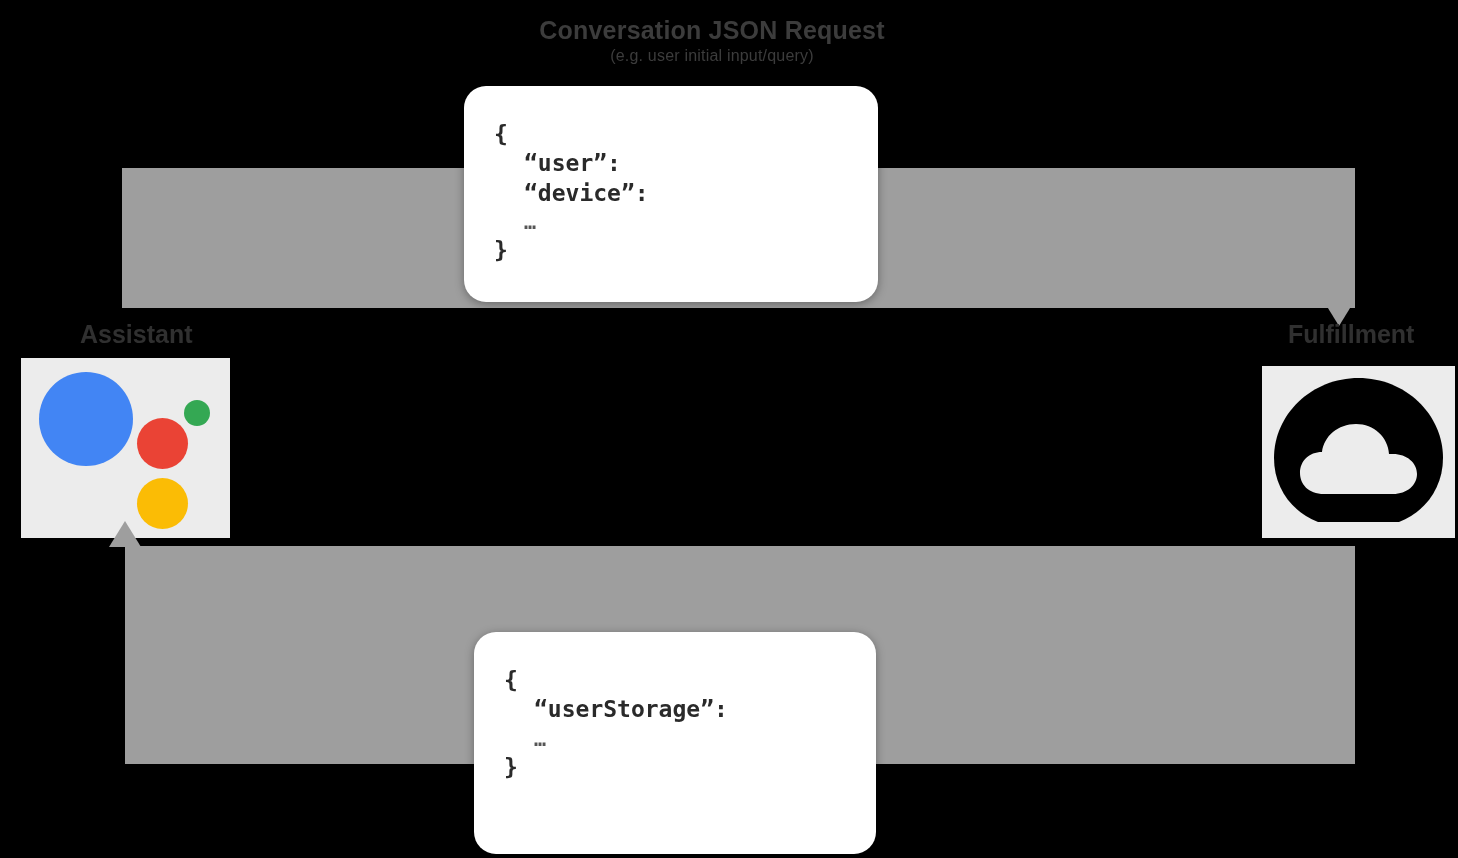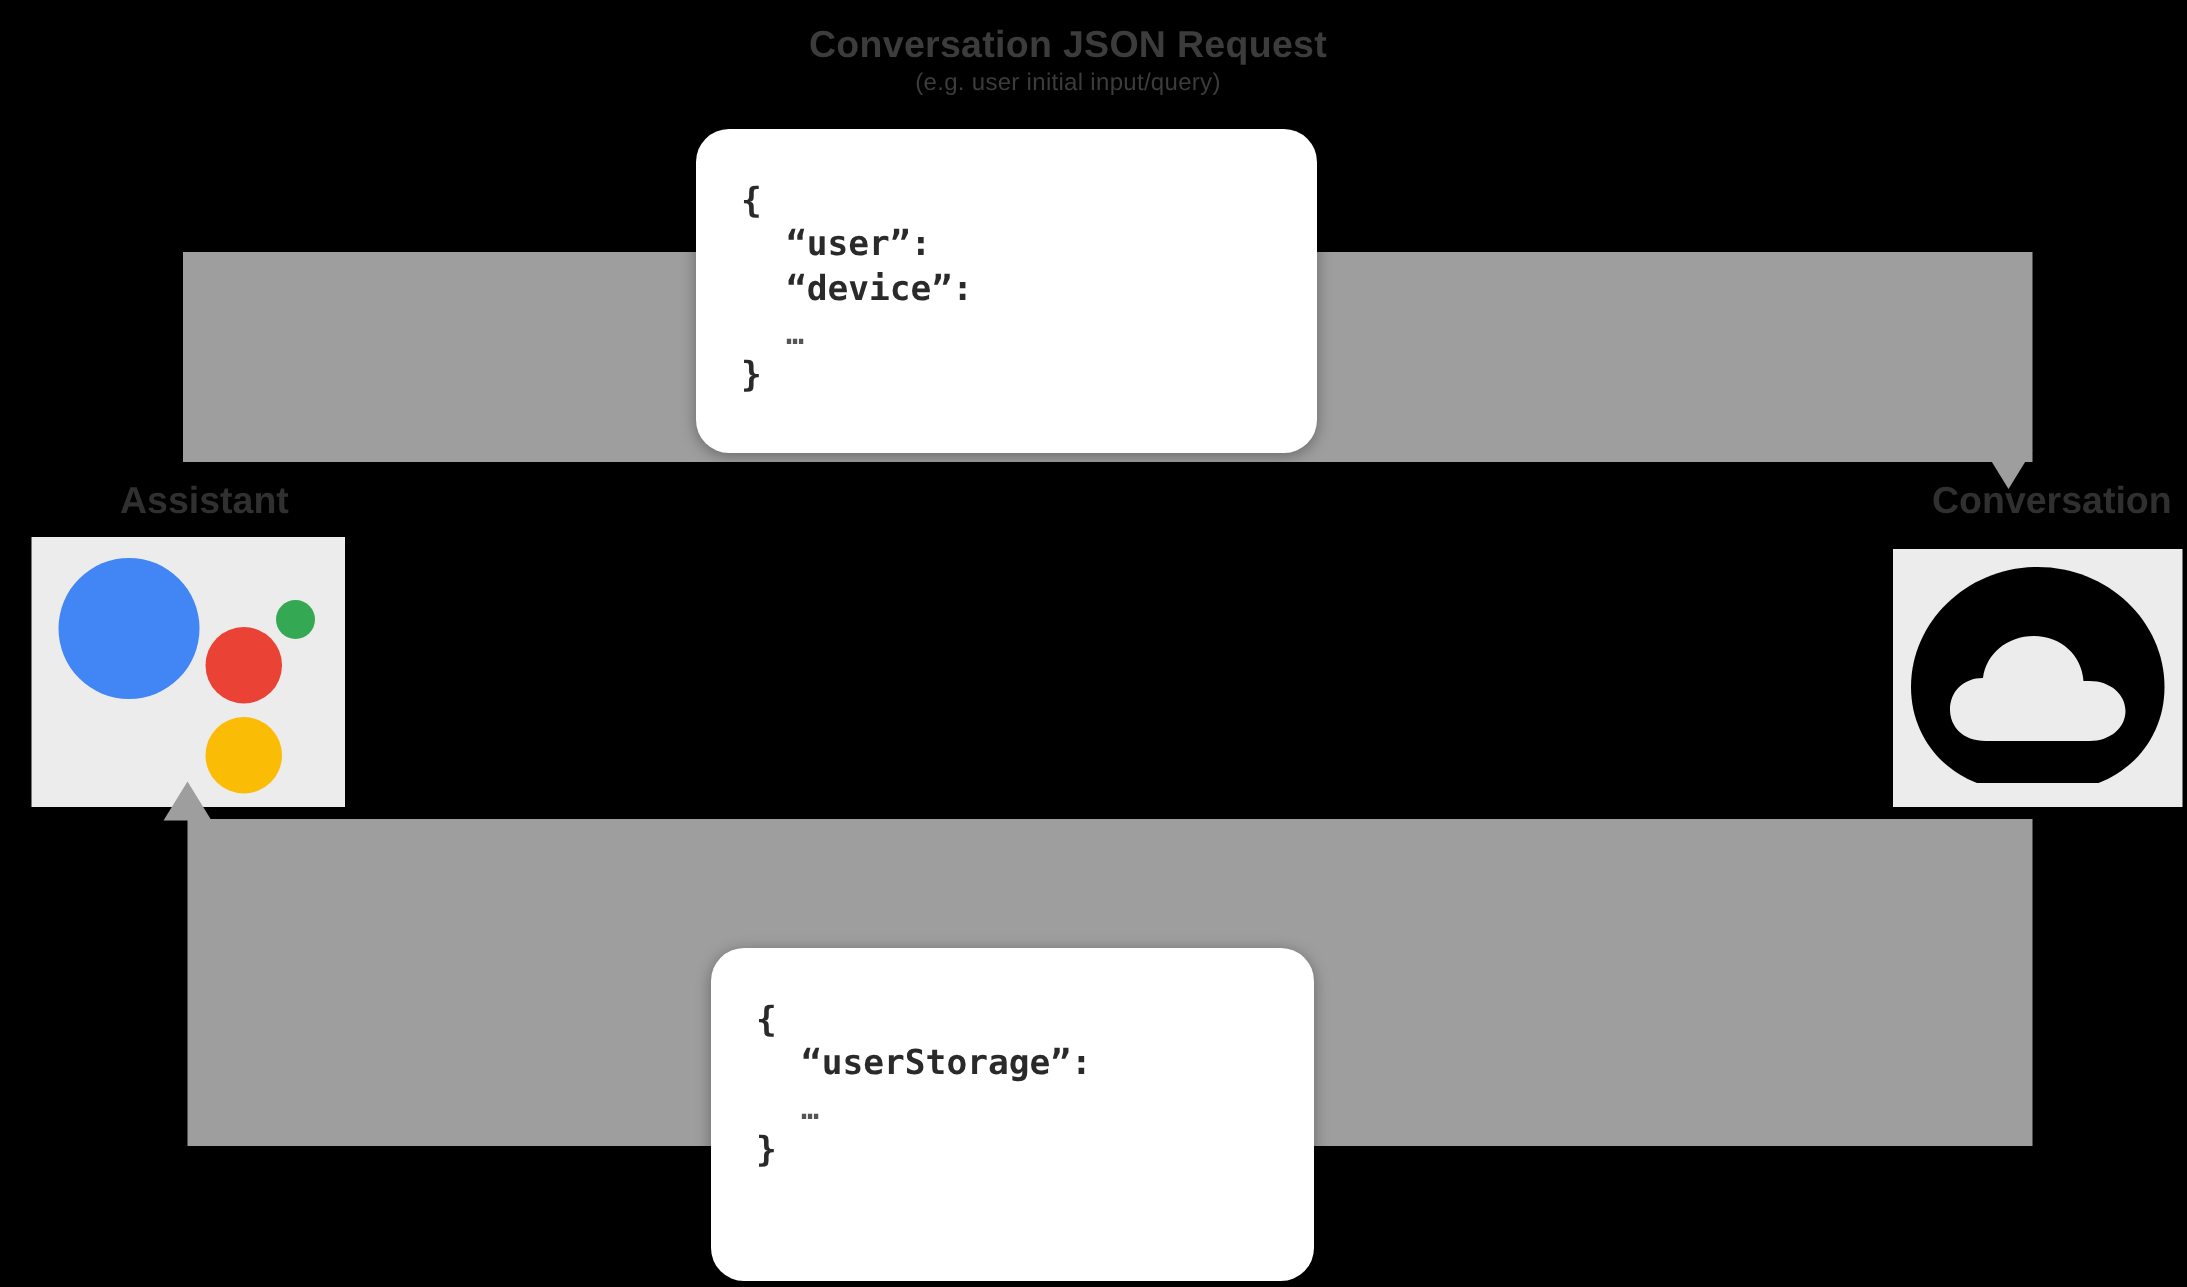--- a/index.html
+++ b/index.html
@@ -119,21 +119,21 @@
   <div class="json-card" style="left:464px; top:86px; width:414px; height:216px;">
     <div class="line">{</div>
     <div class="line indent">“user”:</div>
     <div class="line indent">“device”:</div>
     <div class="line ellipsis">…</div>
     <div class="line">}</div>
   </div>
 
   <div class="endpoint-label" style="left:58px; top:320px;margin-left:22px;">Assistant</div>
 
-  <div class="endpoint-label" style="left:1288px; top:320px;">Conversation</div>
+  <div class="endpoint-label" style="left:1288px; top:320px;">Fulfillment</div>
 
   <div class="icon-tile" style="left:21px; top:358px; width:209px; height:180px;">
     <div class="assistant-logo" style="left:0; top:0; width:209px; height:180px;">
       <div class="dot" style="left:18px; top:14px; width:94px; height:94px; background:#4285F4;"></div>
       <div class="dot" style="left:116px; top:60px; width:51px; height:51px; background:#EA4335;"></div>
       <div class="dot" style="left:116px; top:120px; width:51px; height:51px; background:#FBBC05;"></div>
       <div class="dot" style="left:163px; top:42px; width:26px; height:26px; background:#34A853;"></div>
     </div>
   </div>
 

